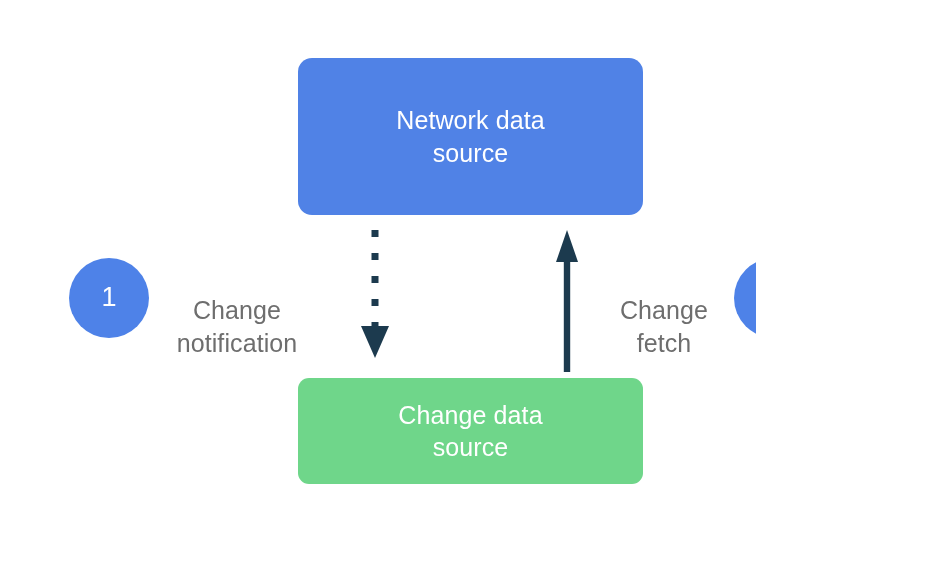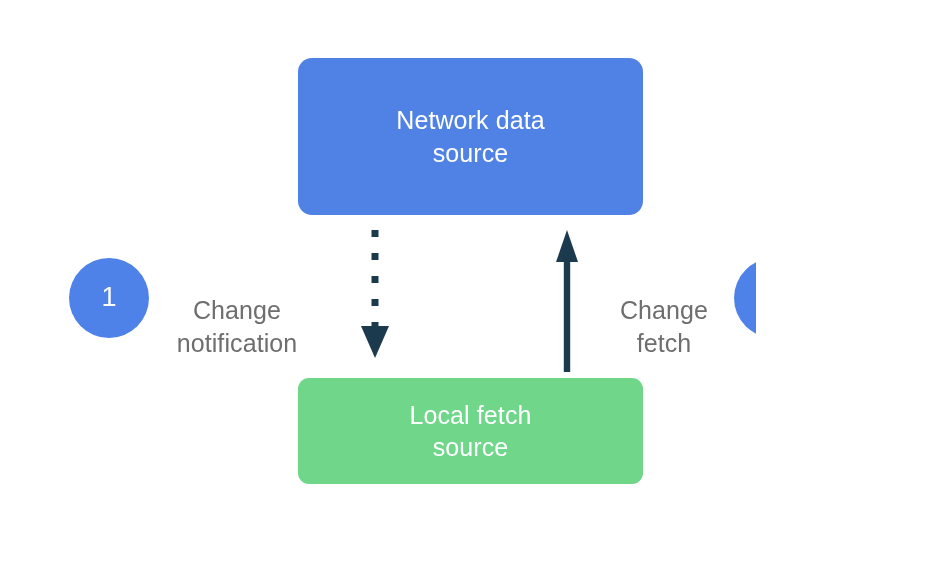--- a/index.html
+++ b/index.html
@@ -119,21 +119,21 @@
 <body>
 
 <div id="canvas">
 
   <div id="network-box" class="node-box">
     <span class="box-text">Network data
 source</span>
   </div>
 
   <div id="local-box" class="node-box">
-    <span class="box-text">Local fetch
+    <span class="box-text">Change data
 source</span>
   </div>
 
   <div id="step-circle-1" class="step-circle">
     <span class="num">1</span>
   </div>
 
   <div id="label-change-notification" class="flow-label">Change
 notification</div>
 

